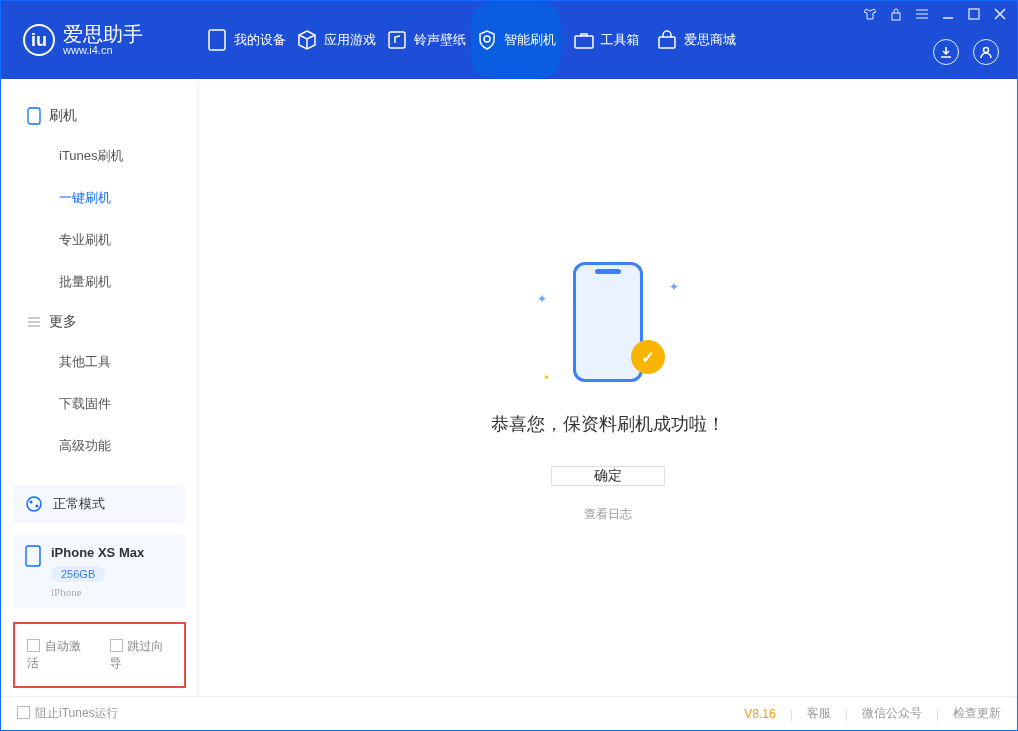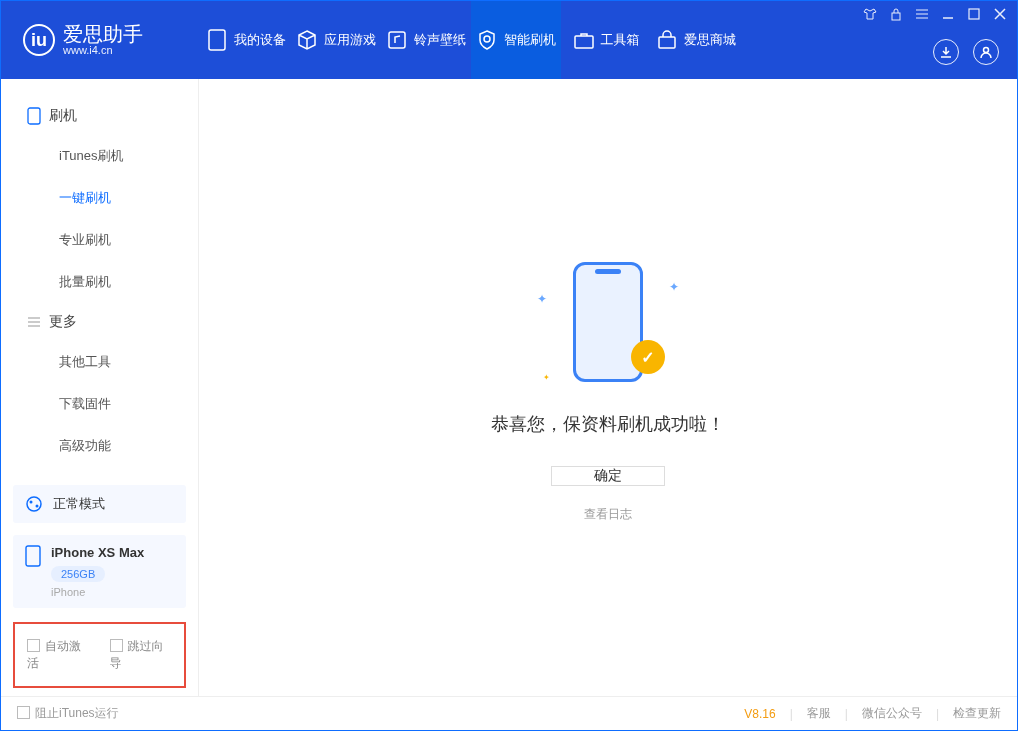--- a/index.html
+++ b/index.html
@@ -6,41 +6,41 @@
 body { background: #fff; width: 1018px; height: 731px; border: 1px solid #0e6dff; display: flex; flex-direction: column; overflow: hidden; }
 
 .header { background: #1d4ed8; height: 78px; display: flex; align-items: center; color: #fff; position: relative; }
 .logo-area { display: flex; align-items: center; padding-left: 22px; width: 200px; }
 .logo-circle { width: 32px; height: 32px; border: 2.5px solid #fff; border-radius: 50%; display: flex; align-items: center; justify-content: center; margin-right: 8px; font-weight: bold; font-size: 18px; }
 .logo-text { font-size: 20px; font-weight: 500; line-height: 1; }
 .logo-sub { font-size: 11px; opacity: .9; }
 
 .top-tabs { display: flex; height: 100%; }
 .top-tab { width: 90px; display: flex; align-items: center; justify-content: center; gap: 6px; cursor: pointer; font-size: 13px; }
-.top-tab.active { background: #0a5de0; }
+.top-tab.active { background: #0a5de0; border-radius: 23px; }
 .tab-ico { width: 22px; height: 22px; display: flex; align-items: center; justify-content: center; }
 
 .window-controls { position: absolute; top: 6px; right: 10px; display: flex; gap: 12px; }
 .window-controls span { width: 14px; height: 14px; display: flex; align-items: center; justify-content: center; cursor: pointer; opacity: .9; }
 
 .header-icons { position: absolute; right: 18px; bottom: 14px; display: flex; gap: 14px; }
 .hicon { width: 26px; height: 26px; border: 1.5px solid rgba(255,255,255,.9); border-radius: 50%; display: flex; align-items: center; justify-content: center; cursor: pointer; }
 
 .body { flex: 1; display: flex; min-height: 0; }
 .sidebar { width: 198px; border-right: 1px solid #eee; display: flex; flex-direction: column; }
 .side-scroll { flex: 1; overflow: auto; padding-top: 18px; }
 .sg-head { display: flex; align-items: center; gap: 8px; padding: 10px 20px 10px 26px; font-size: 14px; color: #444; }
 .sg-items { }
 .sg-item { padding: 12px 20px 12px 58px; font-size: 13px; color: #555; cursor: pointer; }
 .sg-item.active { color: #0e6dff; }
 
 .side-box { margin: 6px 12px; background: #f5f8ff; border-radius: 3px; padding: 10px 12px; font-size: 13px; color: #333; display: flex; align-items: center; gap: 10px; }
 .device-box .dname { font-weight: 600; color: #333; font-size: 13px; }
 .device-box .cap { display: inline-block; background: #e6efff; color: #3b82f6; font-size: 11px; border-radius: 10px; padding: 2px 10px; margin-top: 6px; }
-.device-box .dtype { color: #aaa; font-size: 11px; margin-top: 4px; }
+.device-box .dtype { color: #aaa; font-size: 11px; margin-top: 4px; font-family: Liberation Serif, serif; }
 
 .checkbox-row { border: 2px solid #e74c3c; margin: 8px 12px; padding: 14px 12px; display: flex; gap: 20px; font-size: 12px; color: #888; align-items: center; }
 .cb { width: 13px; height: 13px; border: 1px solid #bbb; display: inline-block; margin-right: 5px; vertical-align: -2px; }
 
 .main { flex: 1; display: flex; flex-direction: column; align-items: center; justify-content: center; position: relative; }
 .phone-wrap { position: relative; width: 150px; height: 140px; margin-bottom: 20px; }
 .phone { position: absolute; left: 50%; top: 50%; transform: translate(-50%,-50%); width: 70px; height: 120px; border: 3px solid #3b82f6; border-radius: 12px; background: #eaf2ff; }
 .phone::before { content:""; position: absolute; top: 4px; left: 50%; transform: translateX(-50%); width: 26px; height: 5px; background: #3b82f6; border-radius: 3px; }
 .check-badge { position: absolute; right: 18px; bottom: 18px; width: 34px; height: 34px; background: #f9b500; border-radius: 50%; display: flex; align-items: center; justify-content: center; color: #fff; font-weight: bold; }
 .sparkle { position: absolute; color: #6aa8ff; font-size: 12px; }

